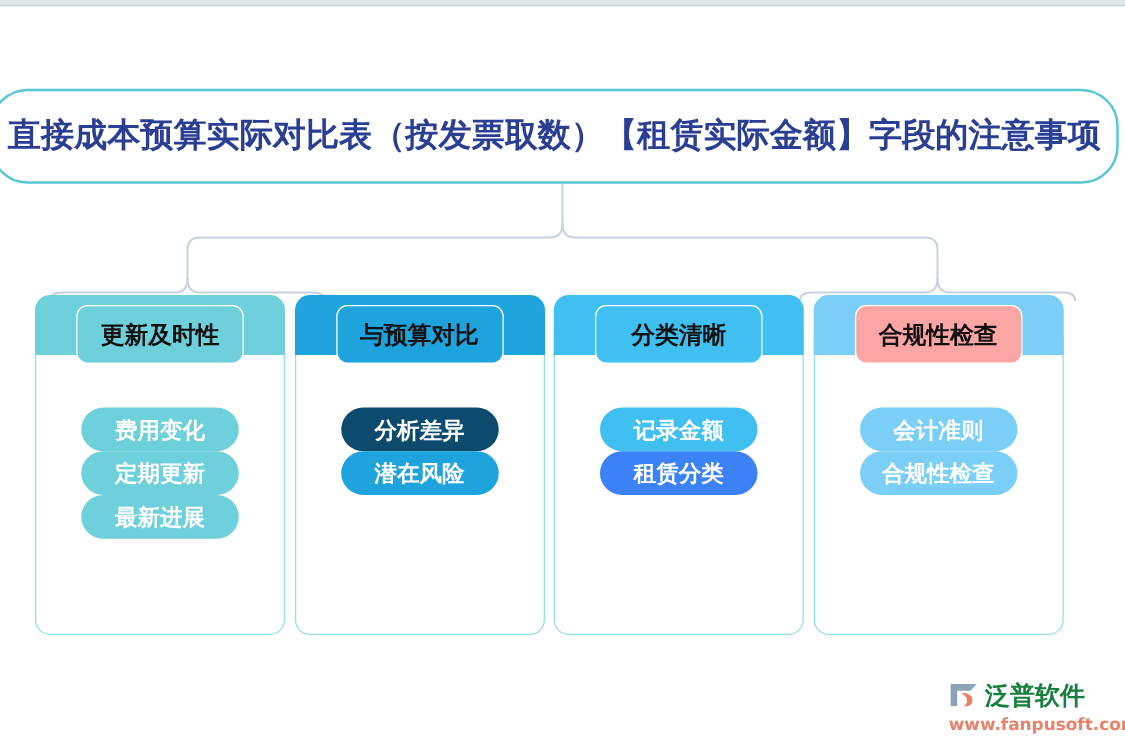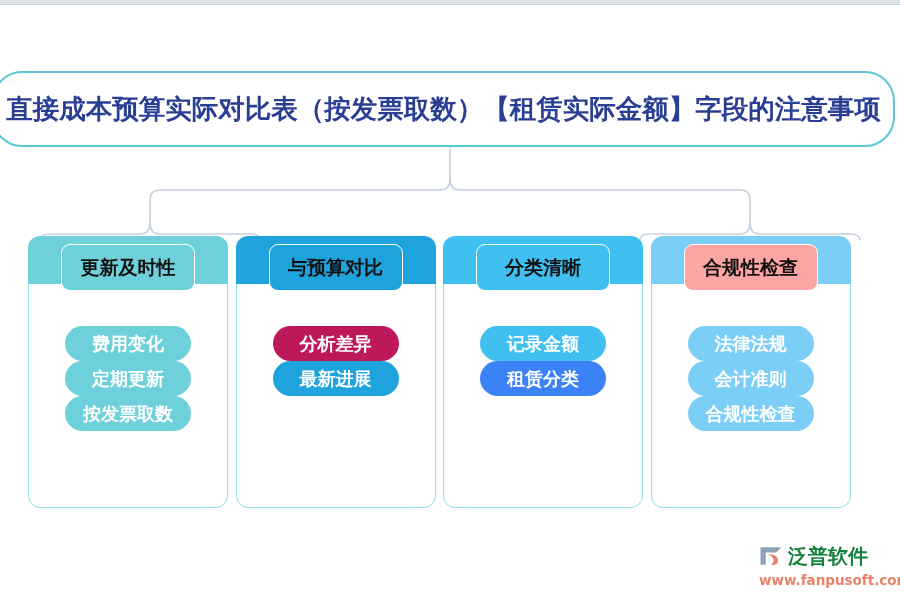--- a/index.html
+++ b/index.html
@@ -215,50 +215,49 @@
 
   <div class="columns">
 
     <div class="col">
       <div class="col-outline"></div>
       <div class="col-head" style="background:#6ed0da"></div>
       <div class="col-head-label" style="background:#6ed0da">更新及时性</div>
       <div class="col-items">
         <div class="pill" style="background:#6ed0da">费用变化</div>
         <div class="pill" style="background:#6ed0da">定期更新</div>
-        <div class="pill" style="background:#6ed0da">按发票取数</div>
+        <div class="pill" style="background:#6ed0da">最新进展</div>
       </div>
     </div>
 
     <div class="col">
       <div class="col-outline"></div>
       <div class="col-head" style="background:#1fa3dd"></div>
       <div class="col-head-label" style="background:#1fa3dd">与预算对比</div>
       <div class="col-items">
-        <div class="pill" style="background:#be185d">分析差异</div>
-        <div class="pill" style="background:#1fa3dd">最新进展</div>
+        <div class="pill" style="background:#0c4a6e">分析差异</div>
+        <div class="pill" style="background:#1fa3dd">潜在风险</div>
       </div>
     </div>
 
     <div class="col">
       <div class="col-outline"></div>
       <div class="col-head" style="background:#3fc0f0"></div>
       <div class="col-head-label" style="background:#3fc0f0">分类清晰</div>
       <div class="col-items">
         <div class="pill" style="background:#3fc0f0">记录金额</div>
         <div class="pill" style="background:#3b82f6">租赁分类</div>
       </div>
     </div>
 
     <div class="col">
       <div class="col-outline"></div>
       <div class="col-head" style="background:#7bcef5"></div>
       <div class="col-head-label" style="background:#fca5a5">合规性检查</div>
       <div class="col-items">
-        <div class="pill" style="background:#7bcef5">法律法规</div>
         <div class="pill" style="background:#7bcef5">会计准则</div>
         <div class="pill" style="background:#7bcef5">合规性检查</div>
       </div>
     </div>
 
   </div>
 
   <div class="logo">
     <div class="logo-row">
       <svg class="logo-mark" viewBox="0 0 32 32" aria-hidden="true">

